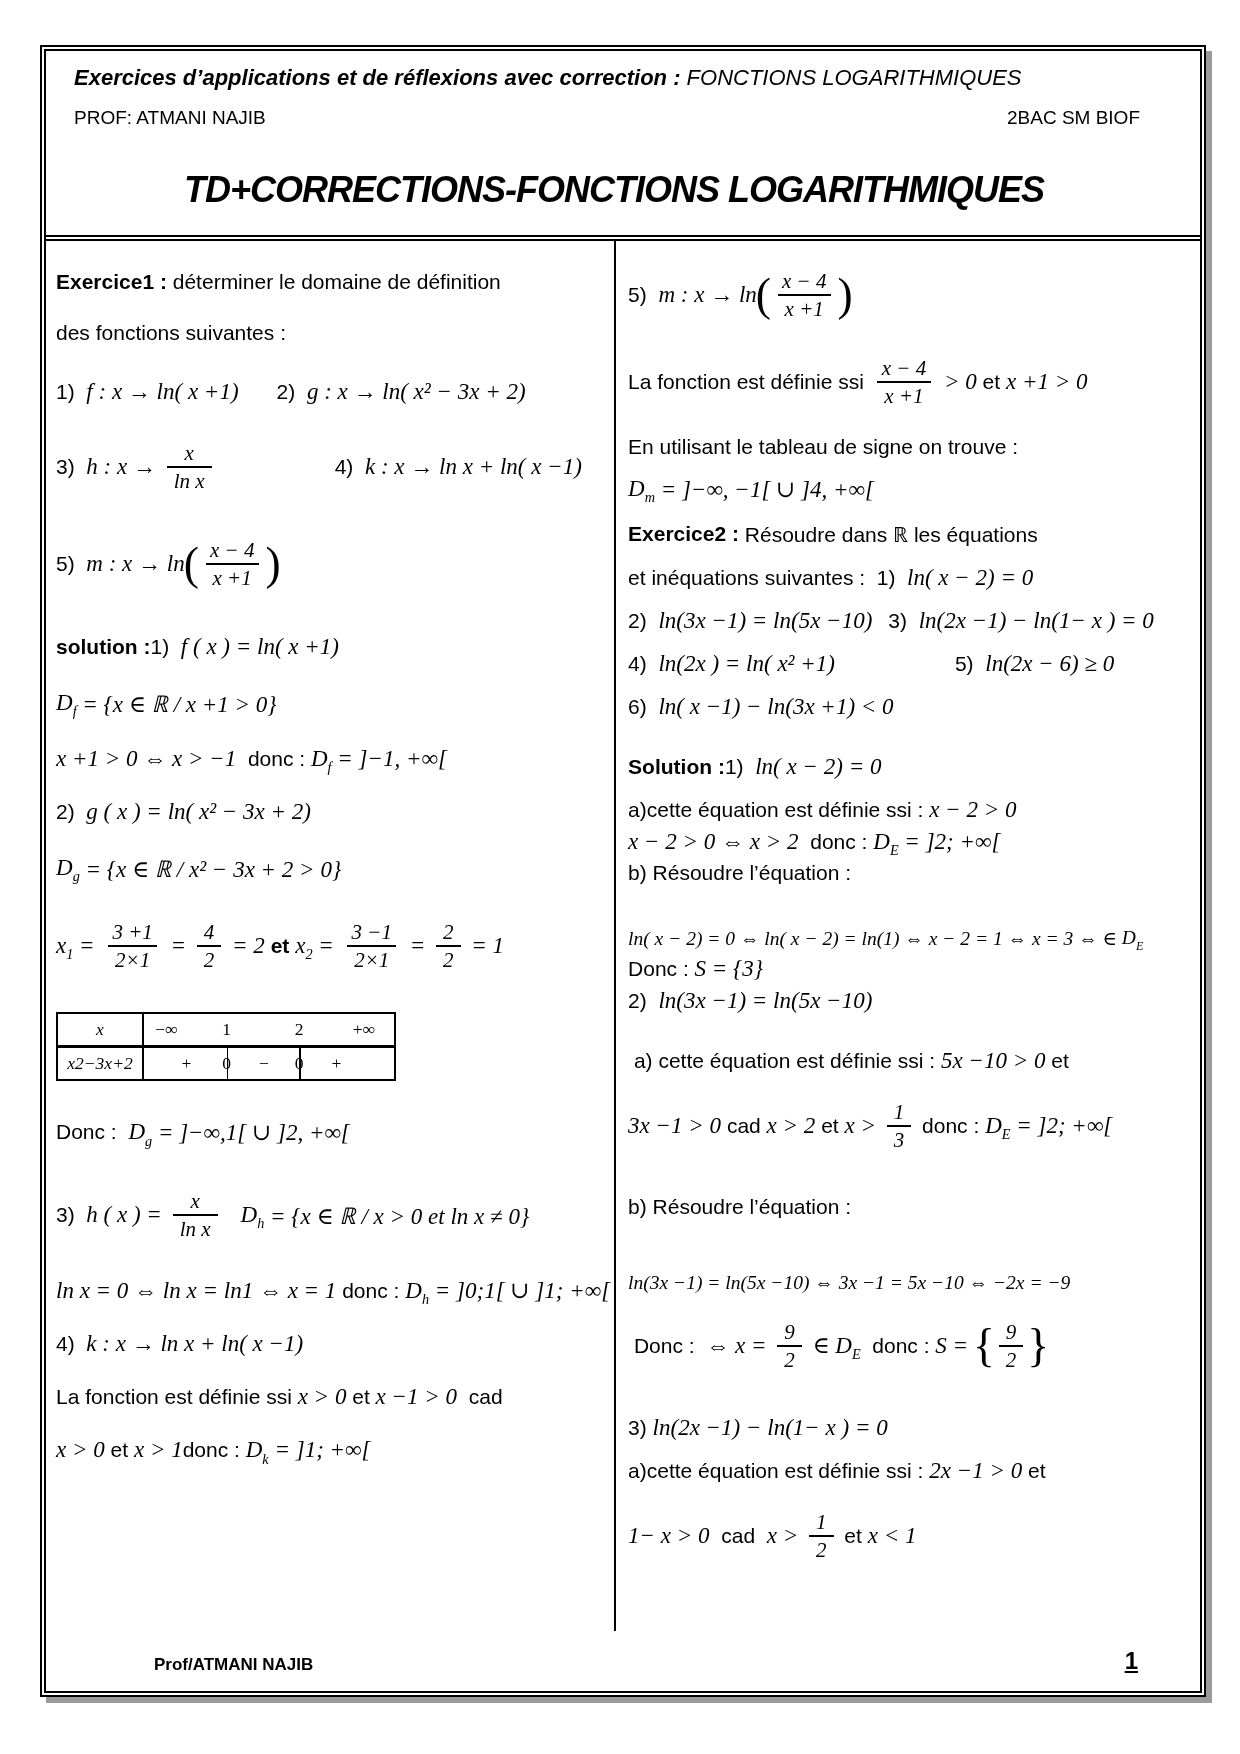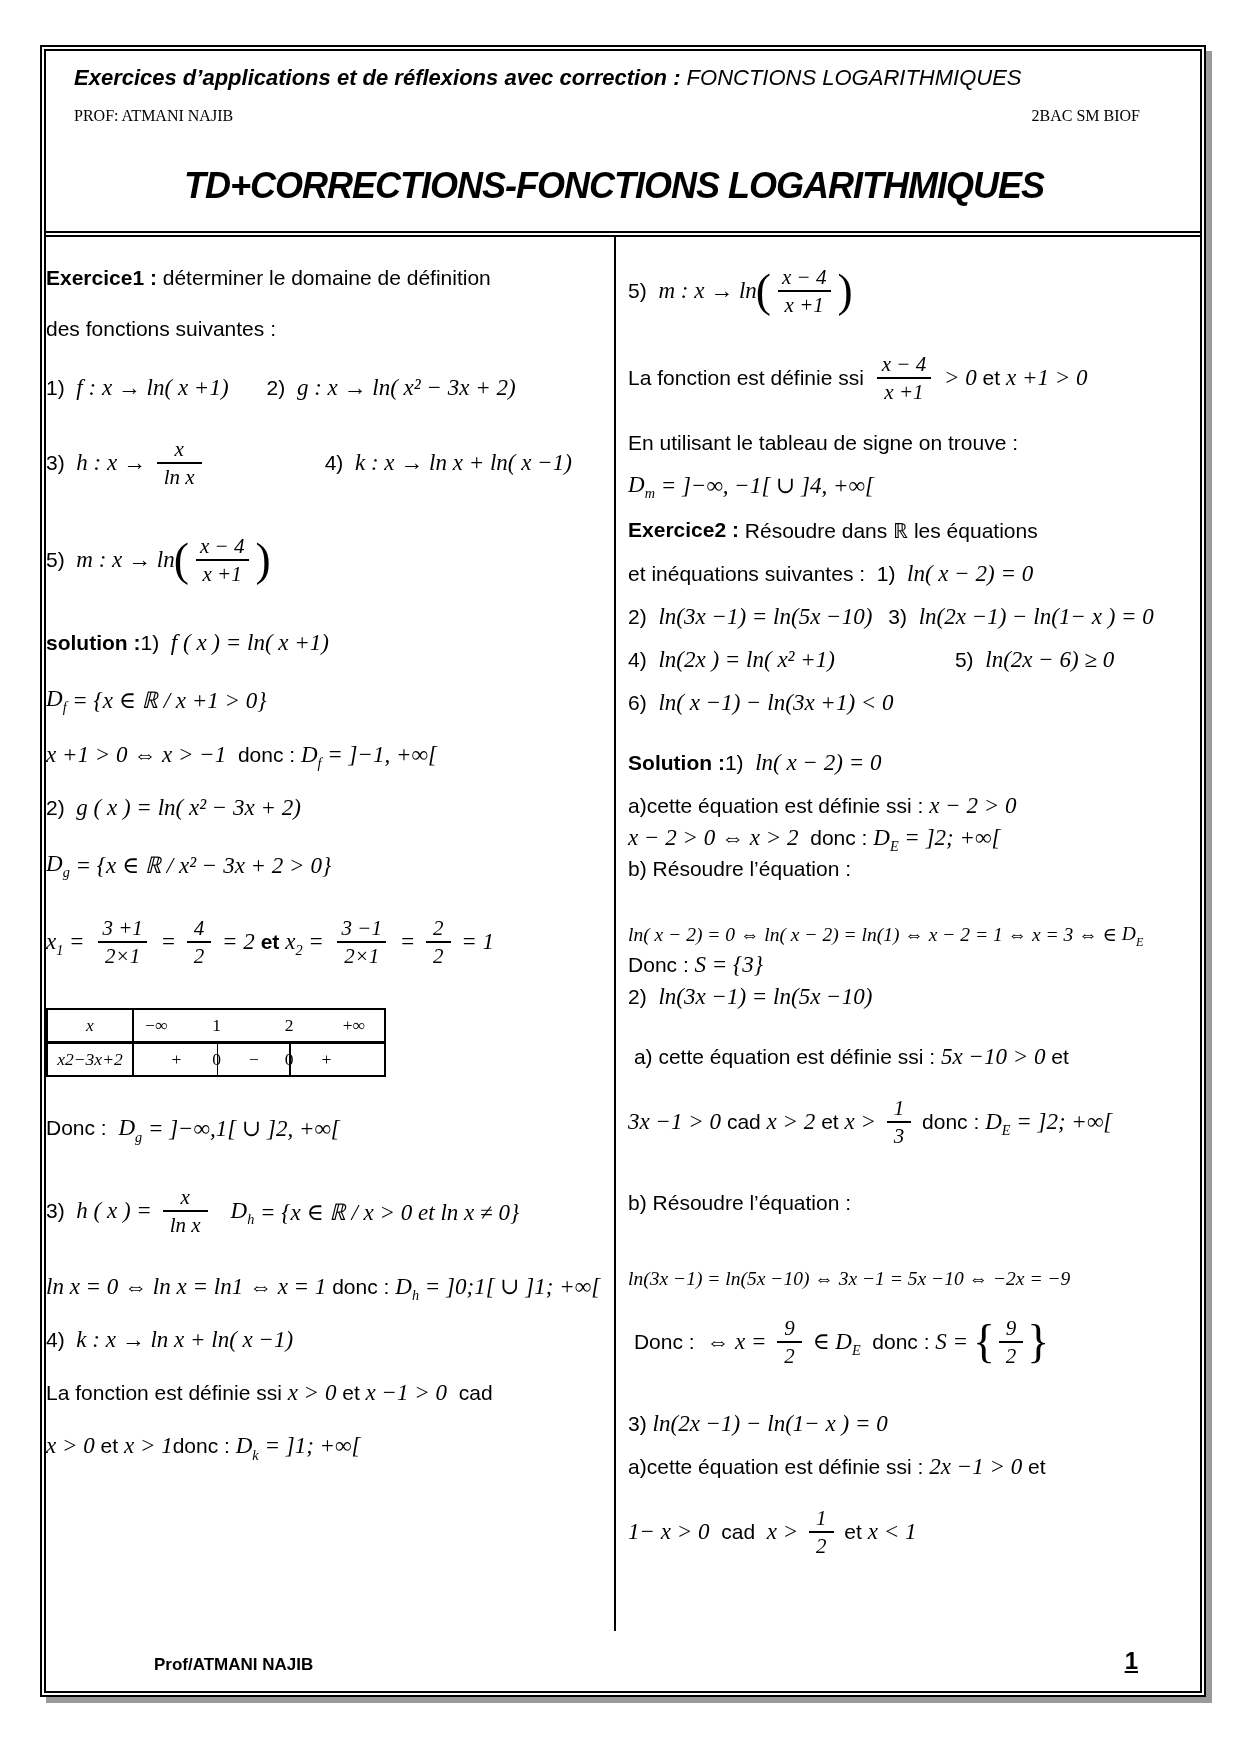--- a/index.html
+++ b/index.html
@@ -10,29 +10,29 @@
            box-sizing:border-box; border:6px double #000;
            box-shadow:6px 6px 0 #9a9a9a;
            display:flex; flex-direction:column; background:#fff; }
 
   
   .hdr { box-sizing:border-box; padding:14px 46px 10px 28px;
          border-bottom:6px double #000; }
   .hdr-line1 { font-size:22px; white-space:nowrap; }
   .hdr-line1 .hl-bold { font-weight:bold; font-style:italic; }
   .hdr-line1 .hl-it { font-style:italic; }
-  .hdr-line2 { display:flex; justify-content:space-between; font-size:16px;
-               margin-top:16px; padding-right:14px;font-family:Liberation Serif, serif; }
+  .hdr-line2 { display:flex; justify-content:space-between; font-size:19px;
+               margin-top:16px; padding-right:14px; }
   .doc-title { text-align:center; font-size:36px; font-weight:bold; font-style:italic;
                letter-spacing:-1px; margin:40px 0 14px 0; white-space:nowrap; }
 
   
   .bodyrow { flex:1; display:flex; align-items:stretch; }
   .col { box-sizing:border-box; }
-  .col-left  { width:49.4%; border-right:2px solid #000; padding:2px 4px 0 0; }
+  .col-left  { width:49.4%; border-right:2px solid #000; padding:2px 4px 0 10px; }
   .col-right { flex:1; padding:2px 6px 0 12px; }
 
   .line { display:flex; align-items:center; white-space:nowrap; }
   .col-left  .line { margin:27px 0; }
   .col-right .line { margin:17px 0; }
   .line.tight { margin:6px 0 !important; }
   .line.gap-top { margin-top:34px !important; }
 
   .ts { font-size:21px; white-space:pre; }
   .tb { font-size:21px; font-weight:bold; white-space:pre; }

